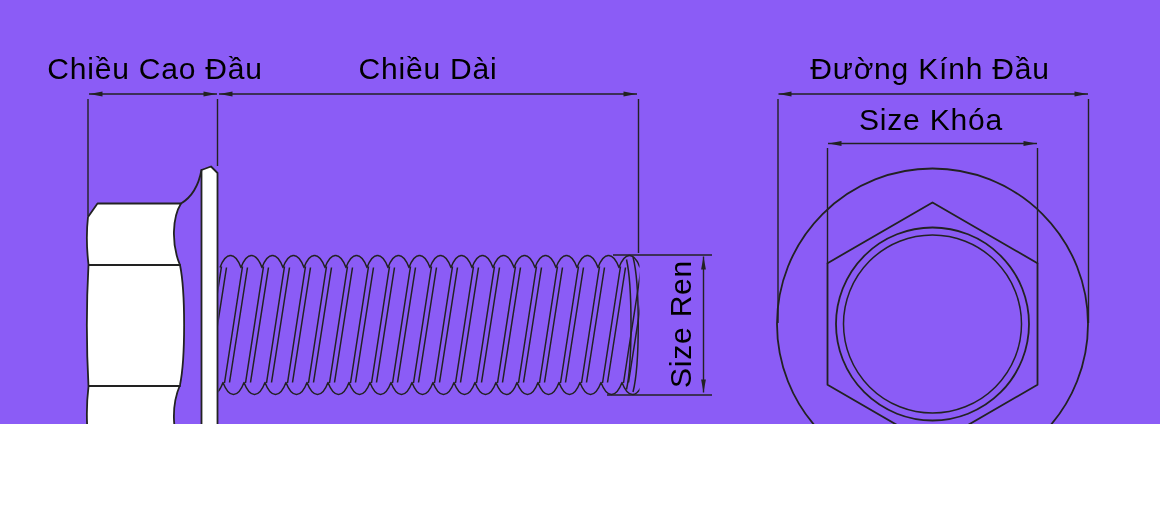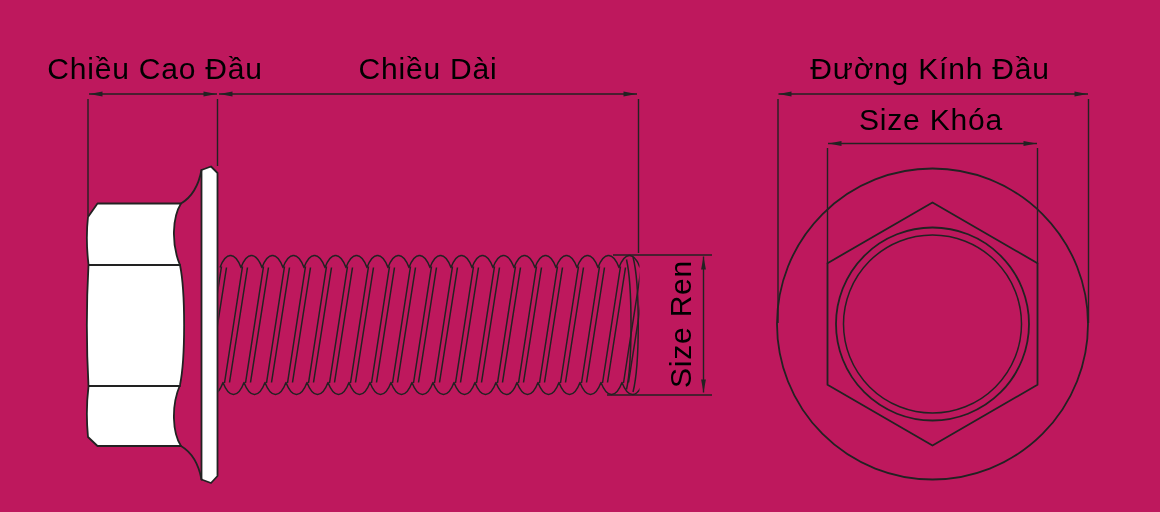--- a/index.html
+++ b/index.html
@@ -1,17 +1,17 @@
 <!DOCTYPE html>
 <html><head>
 <meta charset="utf-8">
 <style>
   html,body{margin:0;padding:0;background:#ffffff;}
   #canvas{
-    position:relative;width:1160px;height:512px;background:#be185d;overflow:hidden;
+    position:relative;width:1160px;height:424px;background:#8b5cf6;overflow:hidden;
     font-family:"Liberation Sans","DejaVu Sans",sans-serif;
   }
   svg{display:block;}
   .ln{stroke:#222222;stroke-width:1.8;fill:none;stroke-linecap:round;stroke-linejoin:round;}
   .ln-thin{stroke:#222222;stroke-width:1.4;fill:none;stroke-linecap:butt;}
   .ln-thread{stroke:#222222;stroke-width:1.5;fill:none;stroke-linejoin:round;}
   .fill-white{fill:#ffffff;}
   .arrow{fill:#222222;stroke:none;}
   .dim-label{
     font-family:"Liberation Sans","DejaVu Sans",sans-serif;

